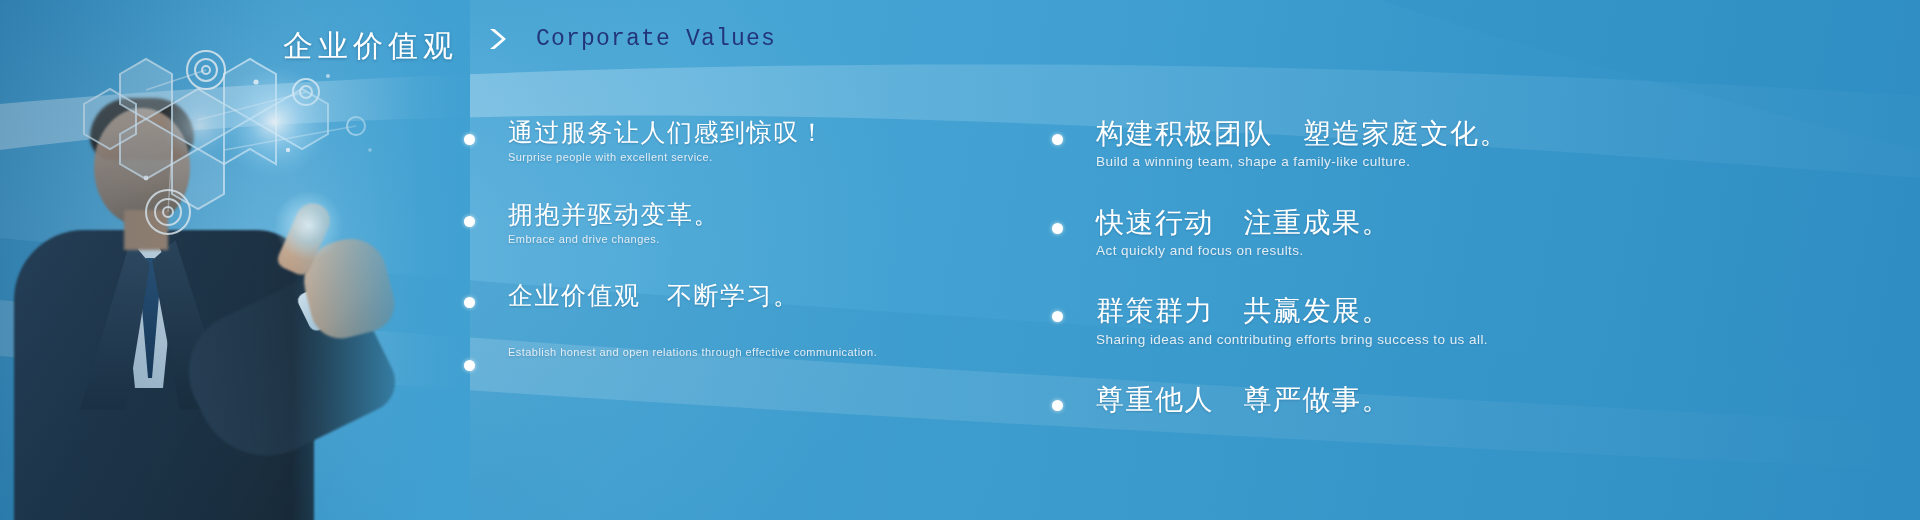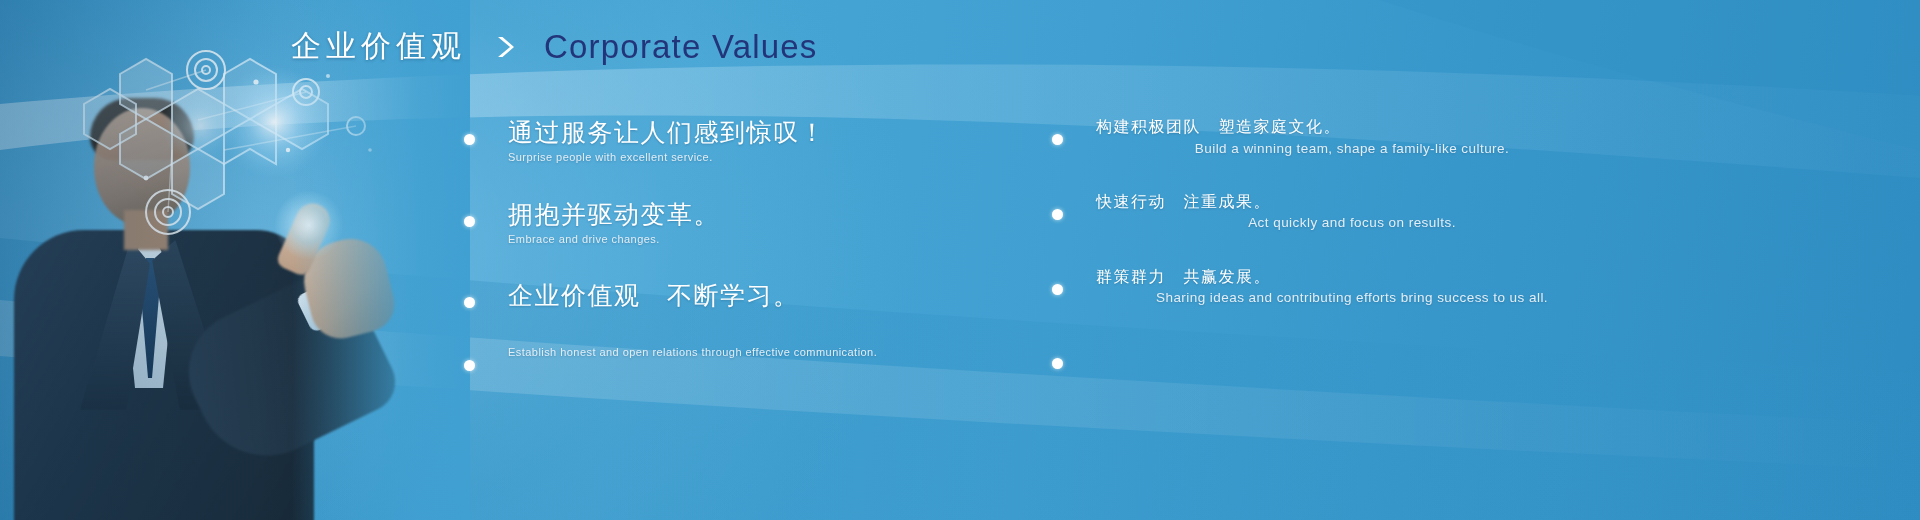--- a/index.html
+++ b/index.html
@@ -90,29 +90,29 @@
     background:linear-gradient(160deg,#f0cdb0,#c89f80);
     border-radius:18px 18px 10px 10px;transform:rotate(24deg);filter:blur(.8px);
   }
   .fingertip-glow{
     position:absolute;left:268px;top:100px;width:70px;height:70px;border-radius:50%;
     background:radial-gradient(circle,rgba(255,255,255,.95) 0%,rgba(190,235,255,.55) 35%,rgba(120,200,240,0) 70%);
   }
   .hud{position:absolute;left:60px;top:30px;width:390px;height:250px;}
 
   
-  .header{position:absolute;left:283px;top:26px;display:flex;align-items:center;gap:28px;margin-left:8px;}
+  .header{position:absolute;left:283px;top:26px;display:flex;align-items:flex-start;gap:28px;}
   .title-cn{
     font-size:30px;letter-spacing:5px;color:#ffffff;font-weight:400;
     text-shadow:0 1px 3px rgba(20,70,110,.45);white-space:nowrap;
   }
   .chev{display:inline-block;width:22px;height:26px;position:relative;}
   .chev svg{display:block;}
   .title-en{
-    font-size:33px;letter-spacing:1.2px;color:#23357a;font-weight:400;white-space:nowrap;
+    font-size:23px;letter-spacing:1.2px;color:#23357a;font-weight:400;white-space:nowrap;font-family:Liberation Mono, monospace;
   }
 
   
   .cols{position:absolute;left:0;top:118px;width:1920px;height:300px;margin-left:20px;}
   .col{position:absolute;top:0;}
   .col-left{left:440px;width:620px;}
   .col-right{left:1028px;width:560px;}
 
   .item{position:relative;padding-left:48px;}
   .col-left .item{margin-bottom:34px;}
@@ -123,22 +123,22 @@
     background:#ffffff;box-shadow:0 0 4px rgba(255,255,255,.7);
   }
   .cn{
     font-size:25px;line-height:1.16;color:#ffffff;letter-spacing:1.5px;font-weight:400;
     text-shadow:0 1px 2px rgba(25,80,120,.35);white-space:nowrap;
   }
   .en{
     font-size:11px;line-height:1.5;color:#e3eef6;letter-spacing:.45px;font-weight:400;
     text-shadow:0 1px 2px rgba(25,80,120,.3);white-space:nowrap;margin-top:2px;
   }
-  .col-right .cn{font-size:16px;}
-  .col-right .en{font-size:13.5px;text-align:center;}
+  .col-right .cn{font-size:28px;}
+  .col-right .en{font-size:13.5px;}
 </style>
 </head>
 <body>
 
 <div class="banner">
 
   <div class="sweep">
     <svg width="1920" height="520" viewBox="0 0 1920 520">
       <defs>
         <linearGradient id="sw1" x1="0" y1="0" x2="1" y2="0">
@@ -277,17 +277,18 @@
         <div class="cn">快速行动　注重成果。</div>
         <div class="en">Act quickly and focus on results.</div>
       </div>
       <div class="item">
         <span class="bullet"></span>
         <div class="cn">群策群力　共赢发展。</div>
         <div class="en">Sharing ideas and contributing efforts bring success to us all.</div>
       </div>
       <div class="item">
         <span class="bullet"></span>
+        <div class="cn">尊重他人　尊严做事。</div>
       </div>
     </div>
 
   </div>
 </div>
 
 </body></html>

